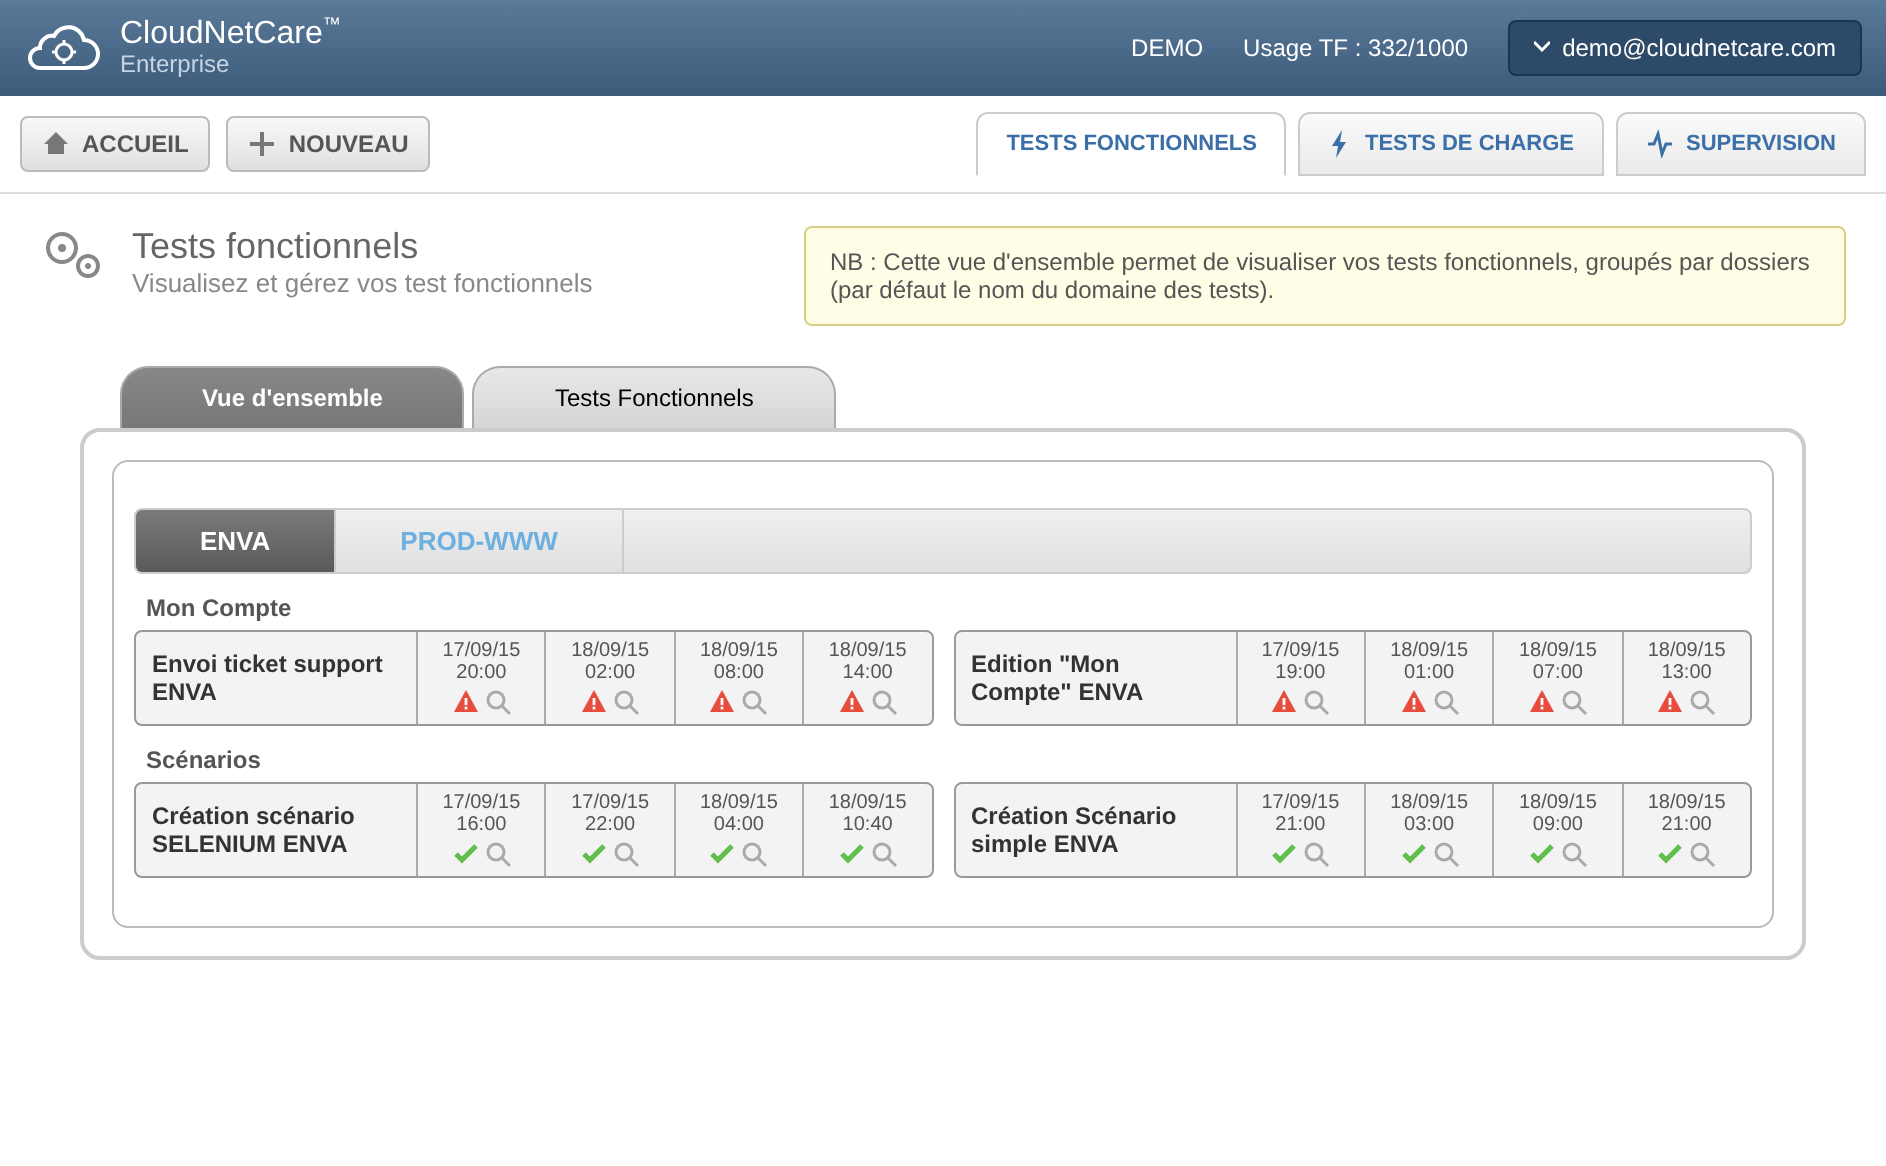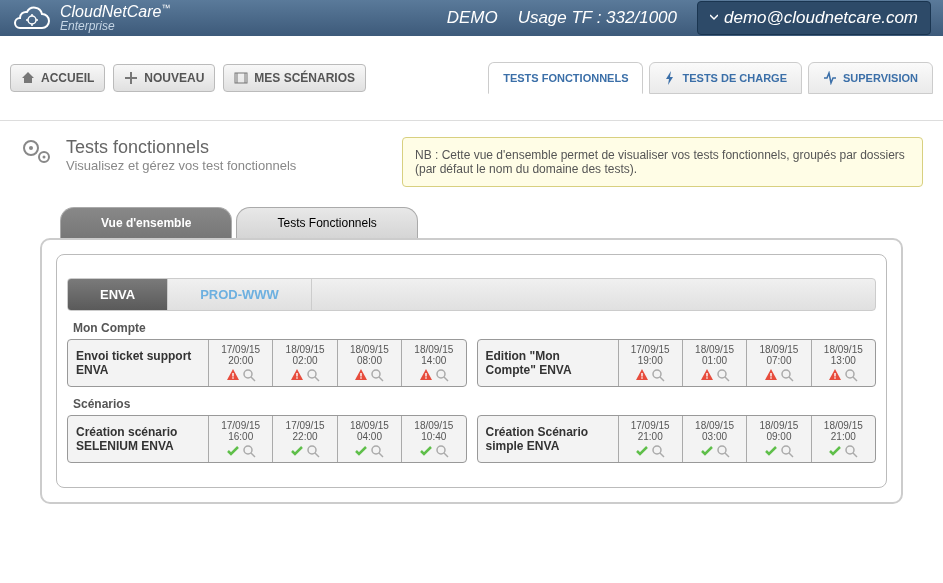--- a/index.html
+++ b/index.html
@@ -1,27 +1,27 @@
 <!DOCTYPE html>
 <html><head>
 <meta charset="utf-8">
 <style>
 * { margin: 0; padding: 0; box-sizing: border-box; font-family: Arial, sans-serif; }
 body { background: #fff; width: 943px; height: 583px; overflow: hidden; }
 
-.header { background: linear-gradient(#5a7a9a, #3d5a7a); height: 36px; display: flex; align-items: center; padding: 0 12px; color: #fff; font-style: italic; }
+.header { background: linear-gradient(#5a7a9a, #3d5a7a); height: 48px; display: flex; align-items: center; padding: 0 12px; color: #fff; }
 .logo-wrap { display: flex; align-items: center; gap: 8px; }
 .logo-svg { width: 40px; height: 28px; }
 .logo-text { display: flex; flex-direction: column; line-height: 1.1; }
 .logo-main { font-size: 16px; }
 .logo-sub { font-size: 12px; color: #c5d5e5; }
-.header-right { margin-left: auto; display: flex; align-items: center; gap: 20px; font-size: 17px; text-align: center; }
+.header-right { margin-left: auto; display: flex; align-items: center; gap: 20px; font-size: 12px; text-align: center; }
 .user-drop { background: #2d4a68; border: 1px solid #1a3550; border-radius: 4px; padding: 6px 12px; display: flex; align-items: center; gap: 6px; cursor: pointer; }
 
-.nav-row { display: flex; align-items: center; gap: 8px; padding: 26px 10px; background: #fff; border-bottom: 1px solid #ddd; }
+.nav-row { display: flex; align-items: center; gap: 8px; padding: 8px 10px; background: #fff; border-bottom: 1px solid #ddd; }
 .nav-btn { background: linear-gradient(#f8f8f8, #e0e0e0); border: 1px solid #bbb; border-radius: 4px; padding: 6px 10px; display: flex; align-items: center; gap: 6px; font-size: 12px; cursor: pointer; color: #555; font-weight: bold; }
 .nav-tabs { margin-left: auto; display: flex; gap: 6px; }
 .nav-tab { border: 1px solid #ccc; border-radius: 6px 6px 0 0; padding: 8px 14px; font-size: 11px; font-weight: bold; display: flex; align-items: center; gap: 6px; cursor: pointer; background: linear-gradient(#fafafa,#eaeaea); }
 .nav-tab.active { background: #fff; color: #3b6fa8; border-bottom: 1px solid #fff; }
 .nav-tab.charge { color: #3b6fa8; }
 .nav-tab.super { color: #3b6fa8; }
 
 .content { padding: 16px 20px; }
 .head-row { display: flex; gap: 20px; }
 .title-block { display: flex; gap: 12px; align-items: flex-start; }
@@ -85,27 +85,20 @@
         <path d="M7 1L1 7h2v5h8V7h2z" fill="#777"></path>
       </svg>
     <span>ACCUEIL</span>
   </button>
   <button class="nav-btn">
     <svg width="14" height="14">
         <path d="M6 1h2v12H6zM1 6h12v2H1z" fill="#777"></path>
       </svg>
     <span>NOUVEAU</span>
   </button>
-  <button class="nav-btn">
-    <svg width="14" height="14">
-        <rect x="1" y="2" width="12" height="10" fill="none" stroke="#777"></rect>
-        <path d="M3 2v10M11 2v10" stroke="#777"></path>
-      </svg>
-    <span>MES SCÉNARIOS</span>
-  </button>
   <div class="nav-tabs">
     <div class="nav-tab active">
       <span>TESTS FONCTIONNELS</span>
     </div>
     <div class="nav-tab charge">
       <svg width="12" height="14">
           <path d="M7 0L2 8h3l-1 6 5-8H6z" fill="#3b6fa8"></path>
         </svg>
       <span>TESTS DE CHARGE</span>
     </div>

